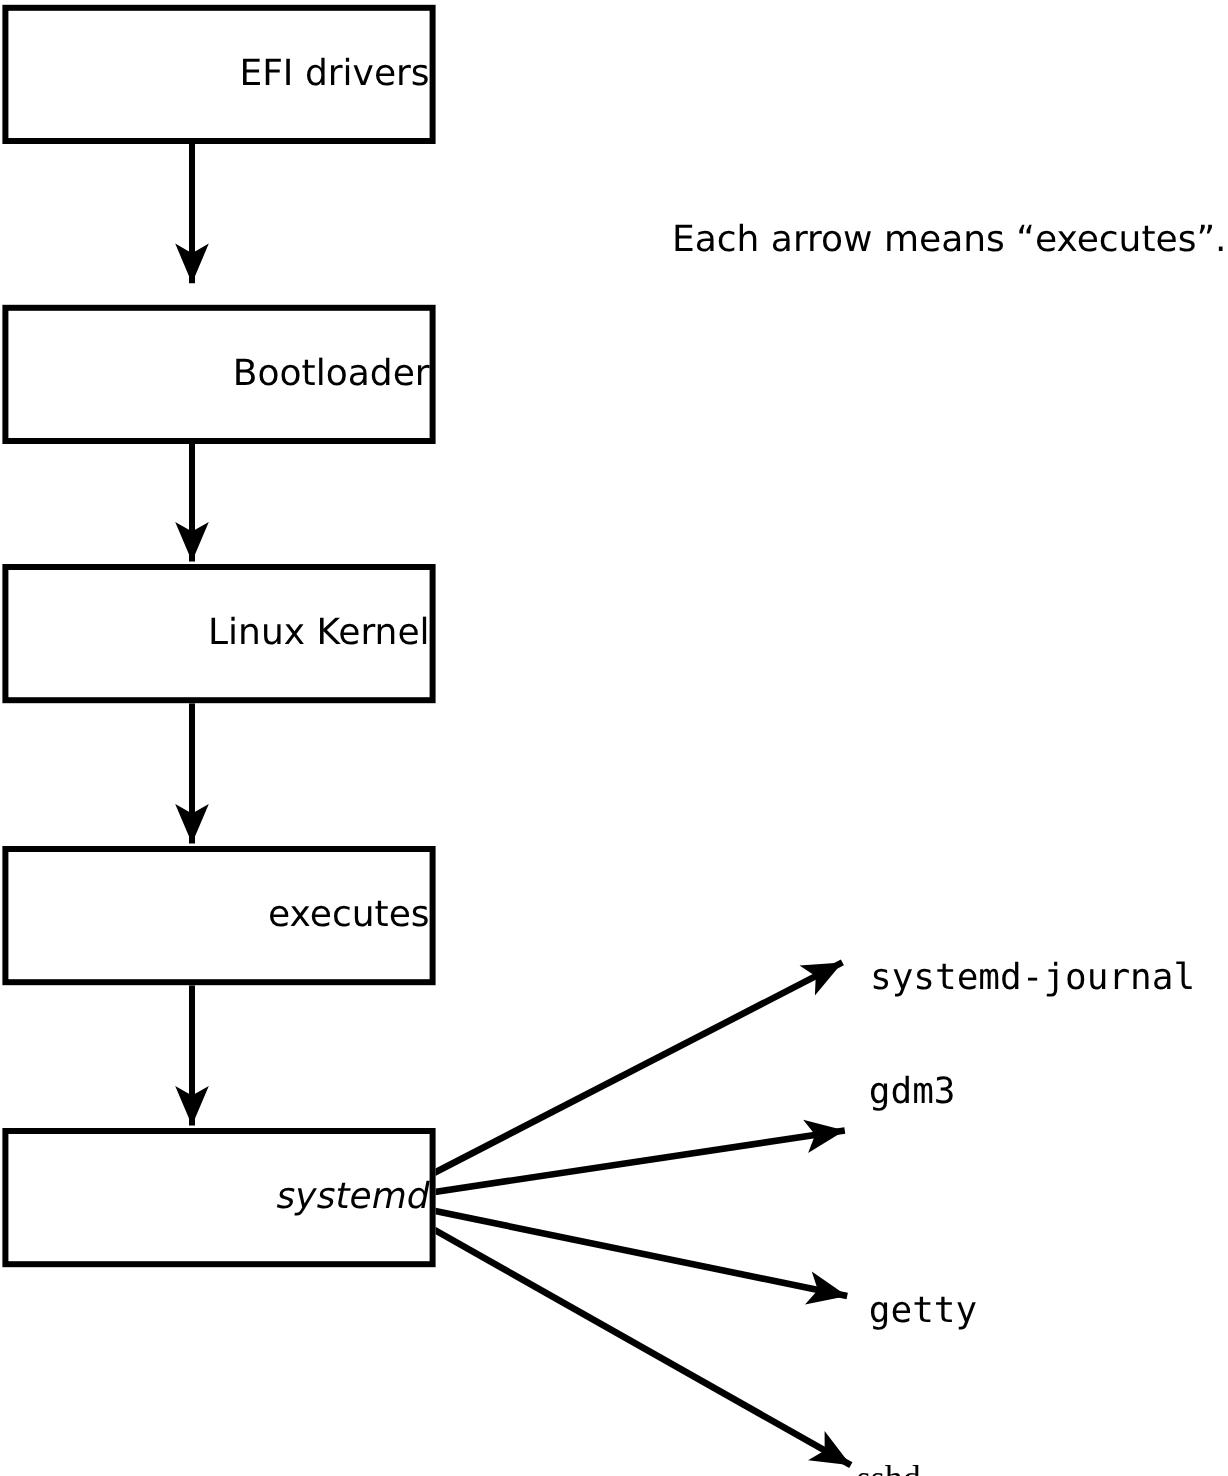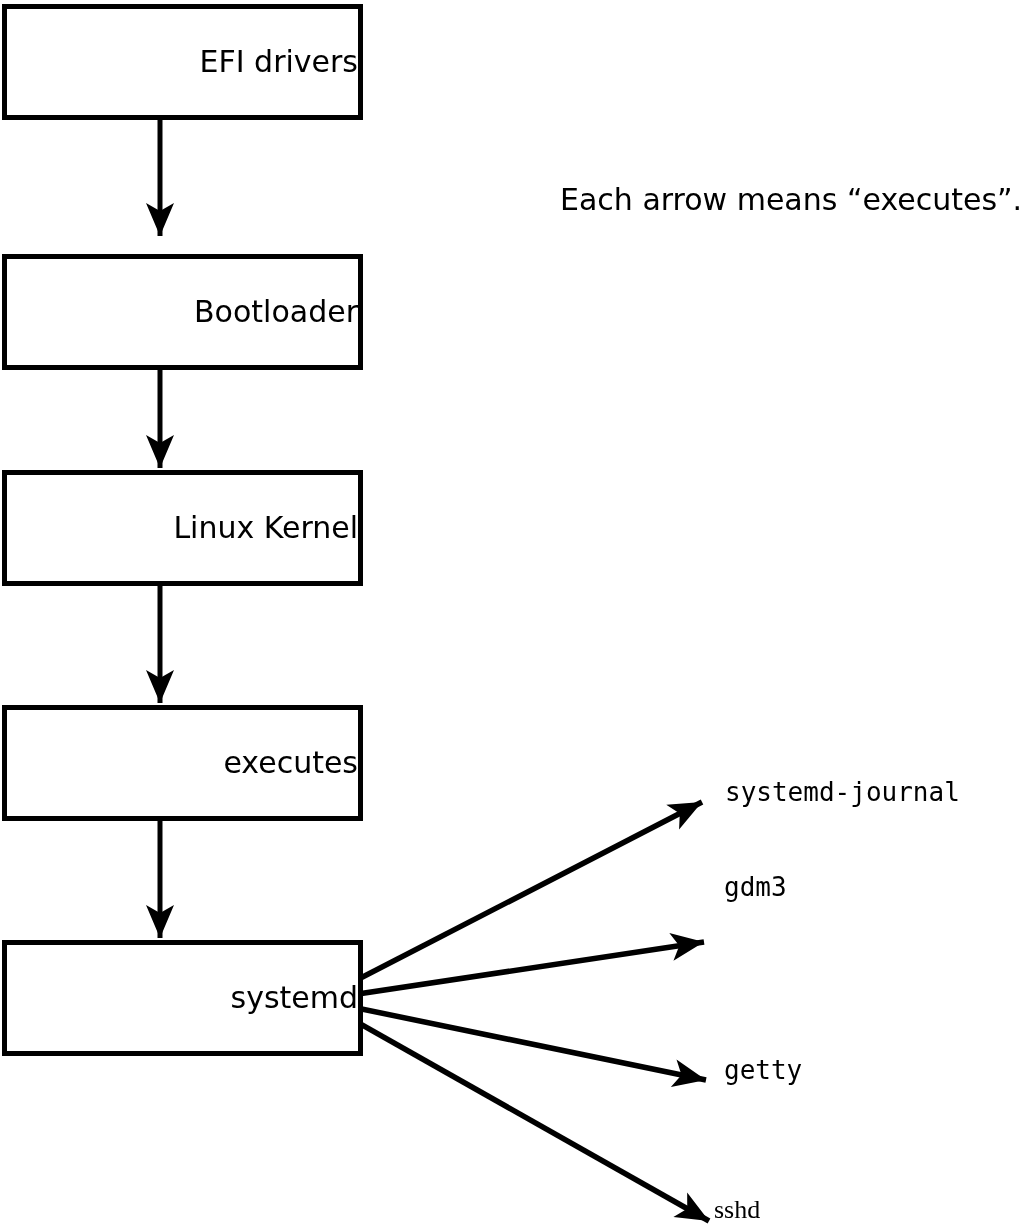--- a/index.html
+++ b/index.html
@@ -38,35 +38,36 @@
   }
   .box-label {
     font-size: 30px;
     line-height: 1;
     white-space: nowrap;
   }
   #box-efi        { top: 4px;   }
   #box-bootloader { top: 238px; margin-top: 16px; }
   #box-kernel     { top: 470px; }
   #box-initramfs  { top: 705px; }
-  #box-systemd    { top: 940px; }
+  #box-systemd    { top: 940px; font-style: italic; }
   .annotation {
     position: absolute;
     left: 560px;
     top: 182px;
     font-size: 30px;
     line-height: 1.17;
     white-space: nowrap;
   }
   .target-label {
     position: absolute;
     font-family: "DejaVu Sans Mono", monospace;
-    font-size: 26px;
+    font-size: 30px;
     line-height: 1.17;
     white-space: nowrap;
+    margin-top: 20px;
   }
   .target-label.sans {
     font-family: "DejaVu Sans", sans-serif;
   }
   #label-journal { left: 725px; top: 777px;  }
   #label-gdm3    { left: 724px; top: 872px;  }
   #label-getty   { left: 724px; top: 1055px; }
   #label-sshd    { left: 714px; top: 1195px; font-family: Liberation Serif, serif; }
 </style>
 </head>

